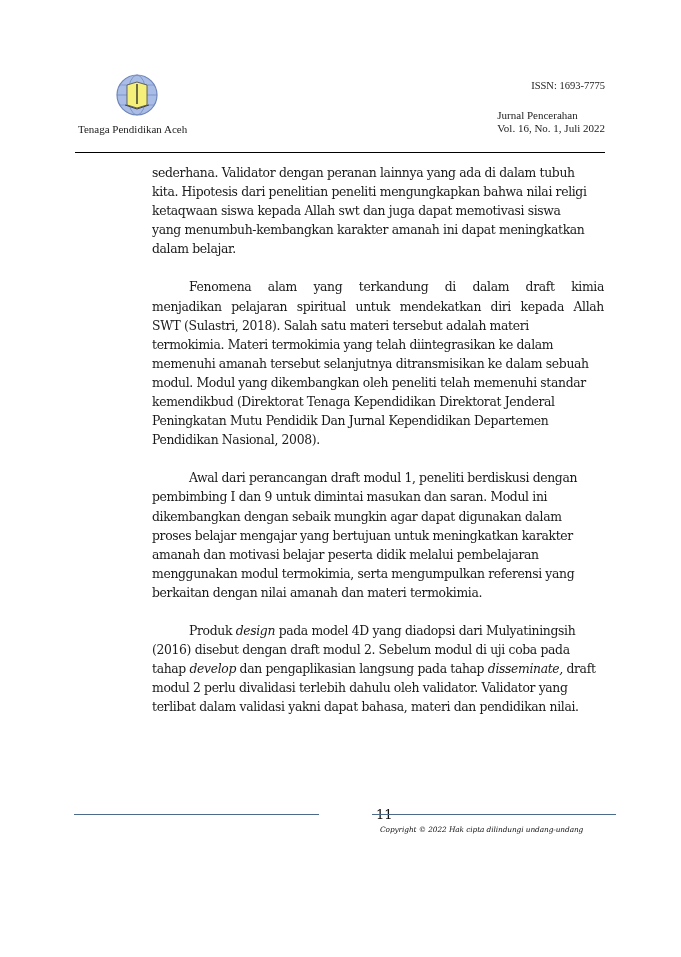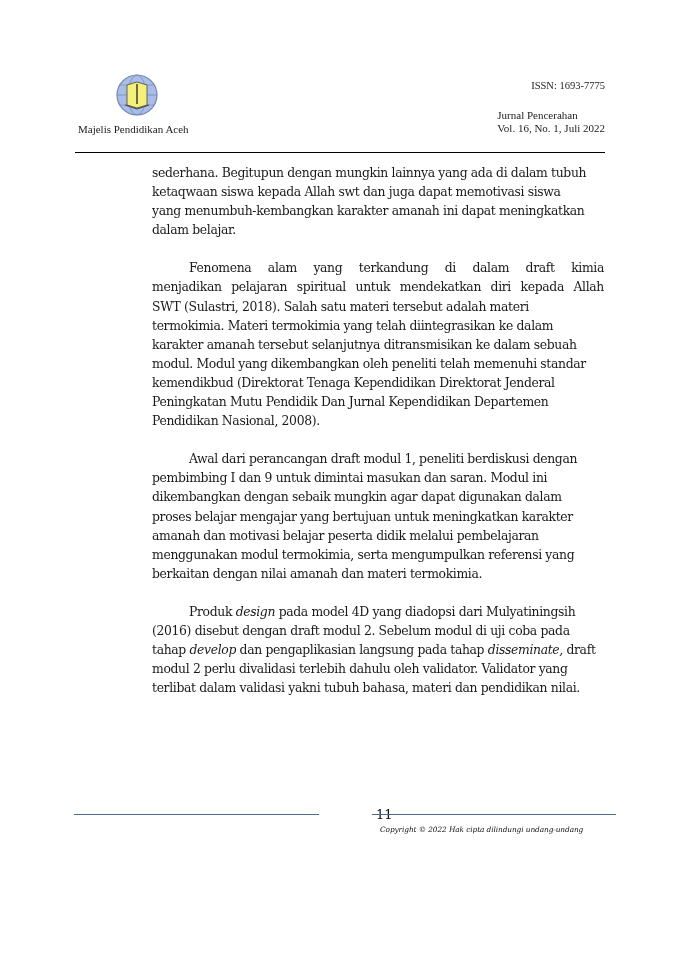--- a/index.html
+++ b/index.html
@@ -27,43 +27,44 @@
   <svg class="logo" viewBox="0 0 42 42">
     <circle cx="21" cy="21" r="20" fill="#a9bde6" stroke="#6f86b8" stroke-width="1.2"></circle>
     <ellipse cx="21" cy="21" rx="9" ry="20" fill="none" stroke="#6f86b8" stroke-width="0.7"></ellipse>
     <line x1="1" y1="21" x2="41" y2="21" stroke="#6f86b8" stroke-width="0.7"></line>
     <line x1="4" y1="11" x2="38" y2="11" stroke="#6f86b8" stroke-width="0.6"></line>
     <line x1="4" y1="31" x2="38" y2="31" stroke="#6f86b8" stroke-width="0.6"></line>
     <path d="M11 11 L21 8 L31 11 L31 31 L21 34 L11 31 Z" fill="#f5f07a" stroke="#555" stroke-width="0.9"></path>
     <line x1="21" y1="10" x2="21" y2="30" stroke="#222" stroke-width="1.3"></line>
     <path d="M9 31 L21 35 L33 31" fill="none" stroke="#444" stroke-width="1"></path>
   </svg>
-  <div class="org-name">Majelis Pendidikan Aceh</div>
+  <div class="org-name">Tenaga Pendidikan Aceh</div>
   <div class="issn">ISSN: 1693-7775</div>
   <div class="journal">
     <div>Jurnal Pencerahan</div>
     <div>Vol. 16, No. 1, Juli 2022</div>
   </div>
   <div class="header-rule"></div>
 </div>
 
 <div class="body-text">
   <div>
-    <span class="line">sederhana. Begitupun dengan mungkin lainnya yang ada di dalam tubuh</span>
+    <span class="line">sederhana. Validator dengan peranan lainnya yang ada di dalam tubuh</span>
+    <span class="line">kita. Hipotesis dari penelitian peneliti mengungkapkan bahwa nilai religi</span>
     <span class="line">ketaqwaan siswa kepada Allah swt dan juga dapat memotivasi siswa</span>
     <span class="line">yang menumbuh-kembangkan karakter amanah ini dapat meningkatkan</span>
     <span class="line">dalam belajar.</span>
   </div>
   <span class="gap"></span>
   <div>
     <span class="line justify indent">Fenomena alam yang terkandung di dalam draft kimia</span>
     <span class="line justify">menjadikan pelajaran spiritual untuk mendekatkan diri kepada Allah</span>
     <span class="line">SWT (Sulastri, 2018). Salah satu materi tersebut adalah materi</span>
     <span class="line">termokimia. Materi termokimia yang telah diintegrasikan ke dalam</span>
-    <span class="line">karakter amanah tersebut selanjutnya ditransmisikan ke dalam sebuah</span>
+    <span class="line">memenuhi amanah tersebut selanjutnya ditransmisikan ke dalam sebuah</span>
     <span class="line">modul. Modul yang dikembangkan oleh peneliti telah memenuhi standar</span>
     <span class="line">kemendikbud (Direktorat Tenaga Kependidikan Direktorat Jenderal</span>
     <span class="line">Peningkatan Mutu Pendidik Dan Jurnal Kependidikan Departemen</span>
     <span class="line">Pendidikan Nasional, 2008).</span>
   </div>
   <span class="gap"></span>
   <div>
     <span class="line indent">Awal dari perancangan draft modul 1, peneliti berdiskusi dengan</span>
     <span class="line">pembimbing I dan 9 untuk dimintai masukan dan saran. Modul ini</span>
     <span class="line">dikembangkan dengan sebaik mungkin agar dapat digunakan dalam</span>
@@ -71,21 +72,21 @@
     <span class="line">amanah dan motivasi belajar peserta didik melalui pembelajaran</span>
     <span class="line">menggunakan modul termokimia, serta mengumpulkan referensi yang</span>
     <span class="line">berkaitan dengan nilai amanah dan materi termokimia.</span>
   </div>
   <span class="gap"></span>
   <div>
     <span class="line indent"><span>Produk </span><em>design</em><span> pada model 4D yang diadopsi dari Mulyatiningsih</span></span>
     <span class="line">(2016) disebut dengan draft modul 2. Sebelum modul di uji coba pada</span>
     <span class="line"><span>tahap </span><em>develop</em><span> dan pengaplikasian langsung pada tahap </span><em>disseminate,</em><span> draft</span></span>
     <span class="line">modul 2 perlu divalidasi terlebih dahulu oleh validator. Validator yang</span>
-    <span class="line">terlibat dalam validasi yakni tubuh bahasa, materi dan pendidikan nilai.</span>
+    <span class="line">terlibat dalam validasi yakni dapat bahasa, materi dan pendidikan nilai.</span>
   </div>
 </div>
 
 <div>
   <div class="footer-rule-left"></div>
   <div class="page-number">11</div>
   <div class="footer-rule-right"></div>
   <div class="copyright">Copyright © 2022 Hak cipta dilindungi undang-undang</div>
 </div>
 

